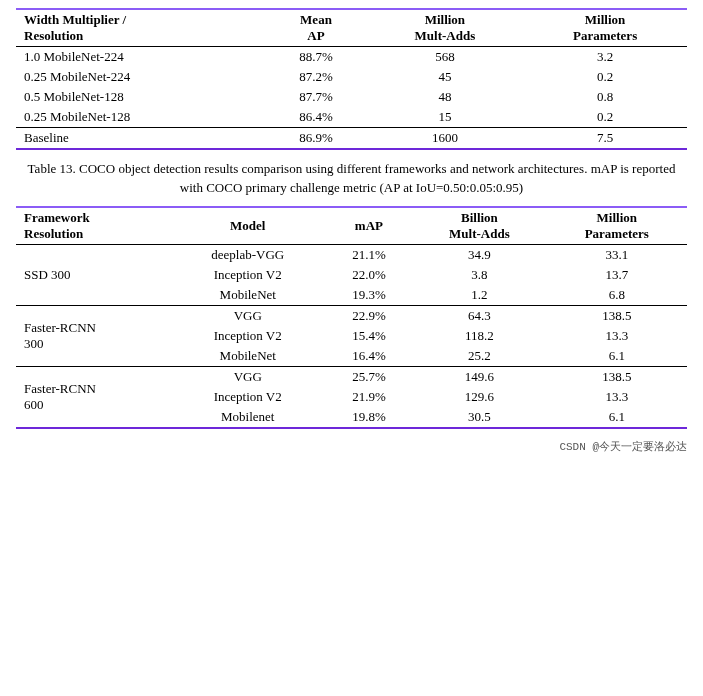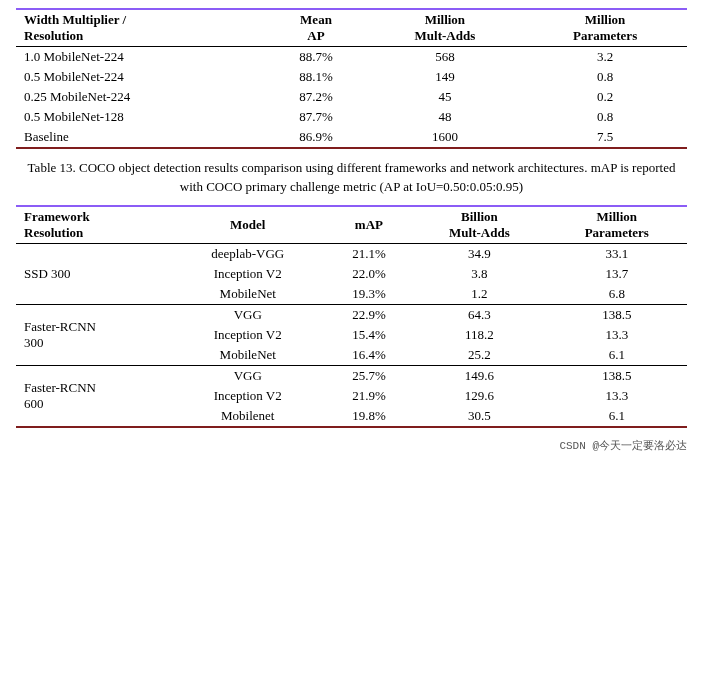--- a/index.html
+++ b/index.html
@@ -26,21 +26,21 @@
     }
 
     .left-col {
       text-align: left;
     }
 
     .border-top-thick {
       border-top: 2px solid #8b5cf6;
     }
     .border-bottom-thick {
-      border-bottom: 2px solid #7f1d1d;
+      border-bottom: 2px solid #6d28d9;
     }
     .border-top-thin {
       border-top: 1px solid #000;
     }
     .border-bottom-thin {
       border-bottom: 1px solid #000;
     }
 
     .caption {
       font-size: 13px;
@@ -70,36 +70,36 @@
     </tr>
   </thead>
   <tbody id="table1-body">
   <tr>
       <td class="left-col">1.0 MobileNet-224</td>
       <td>88.7%</td>
       <td>568</td>
       <td>3.2</td>
     </tr>
       <tr>
-      <td class="left-col">0.5 MobileNet-224</td>
-      <td>88.1%</td>
-      <td>149</td>
-      <td>0.8</td>
-    </tr>
-      <tr>
       <td class="left-col">0.25 MobileNet-224</td>
       <td>87.2%</td>
       <td>45</td>
       <td>0.2</td>
     </tr>
       <tr>
       <td class="left-col">0.5 MobileNet-128</td>
       <td>87.7%</td>
       <td>48</td>
       <td>0.8</td>
+    </tr>
+      <tr class="border-bottom-thin">
+      <td class="left-col">0.25 MobileNet-128</td>
+      <td>86.4%</td>
+      <td>15</td>
+      <td>0.2</td>
     </tr>
       <tr class="border-bottom-thick">
     <td class="left-col">Baseline</td>
     <td>86.9%</td>
     <td>1600</td>
     <td>7.5</td>
   </tr>
     </tbody>
 </table>
 

